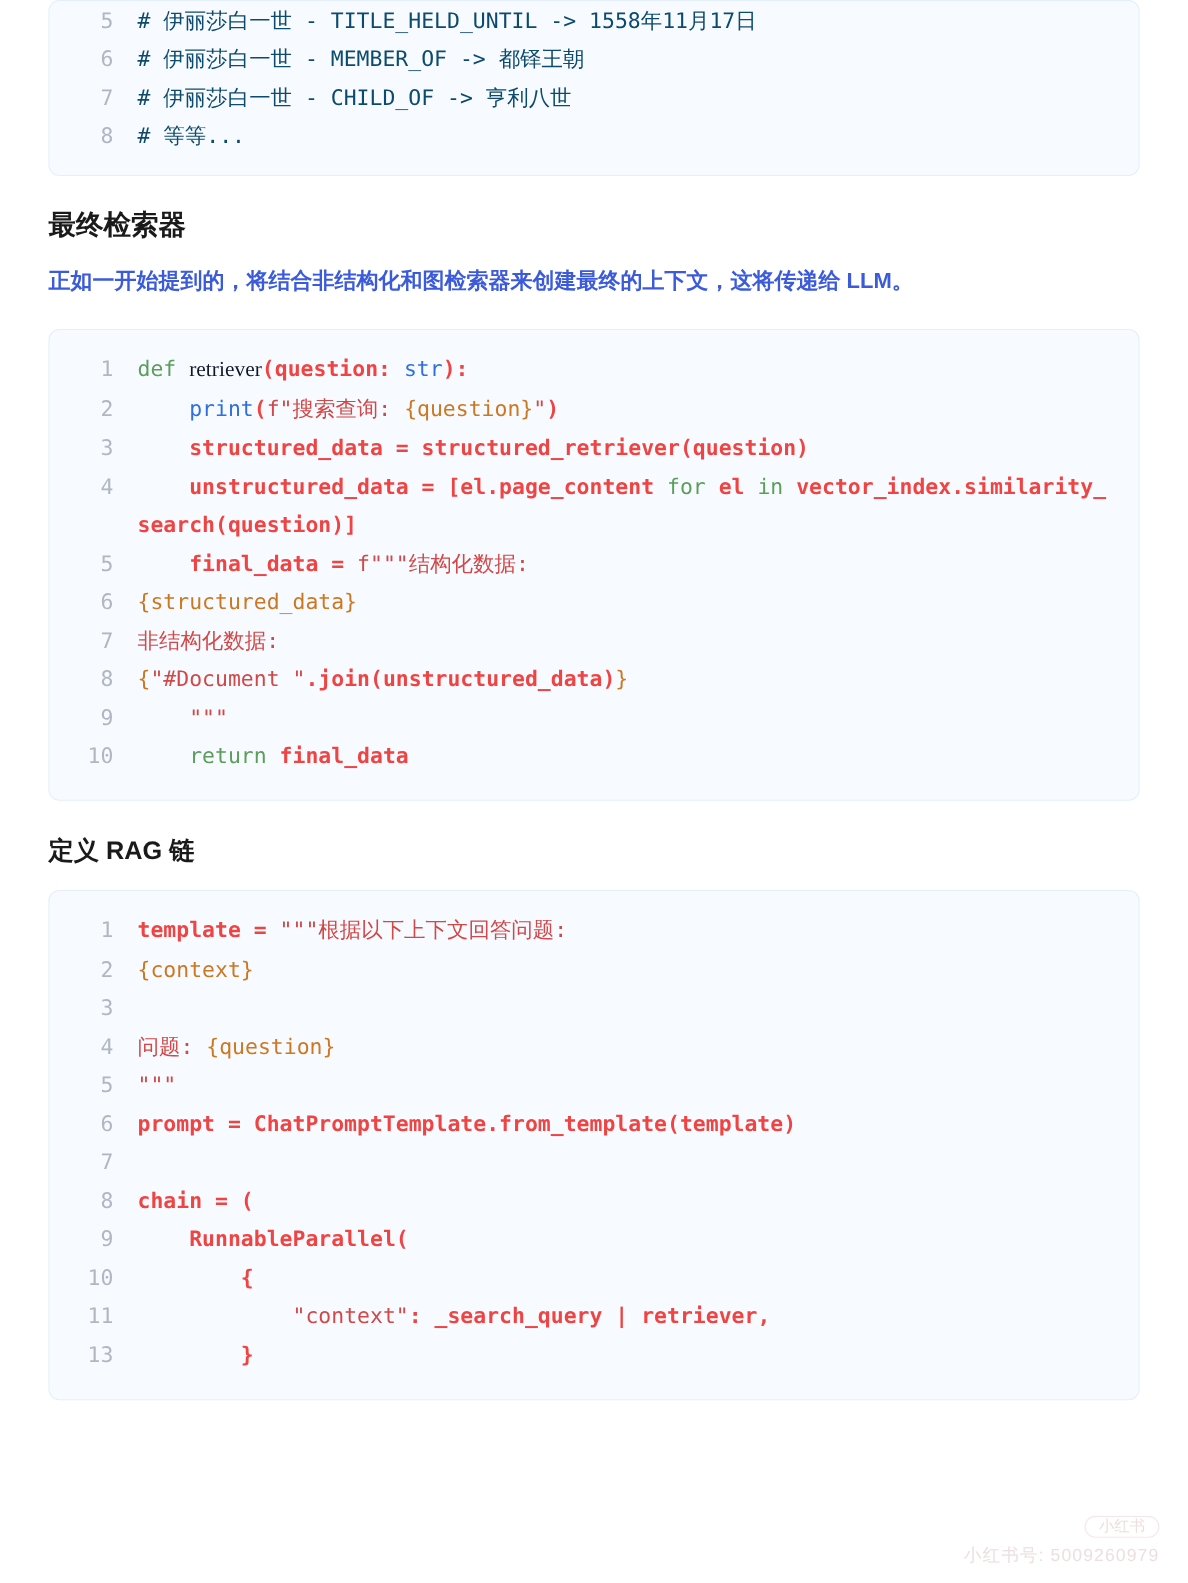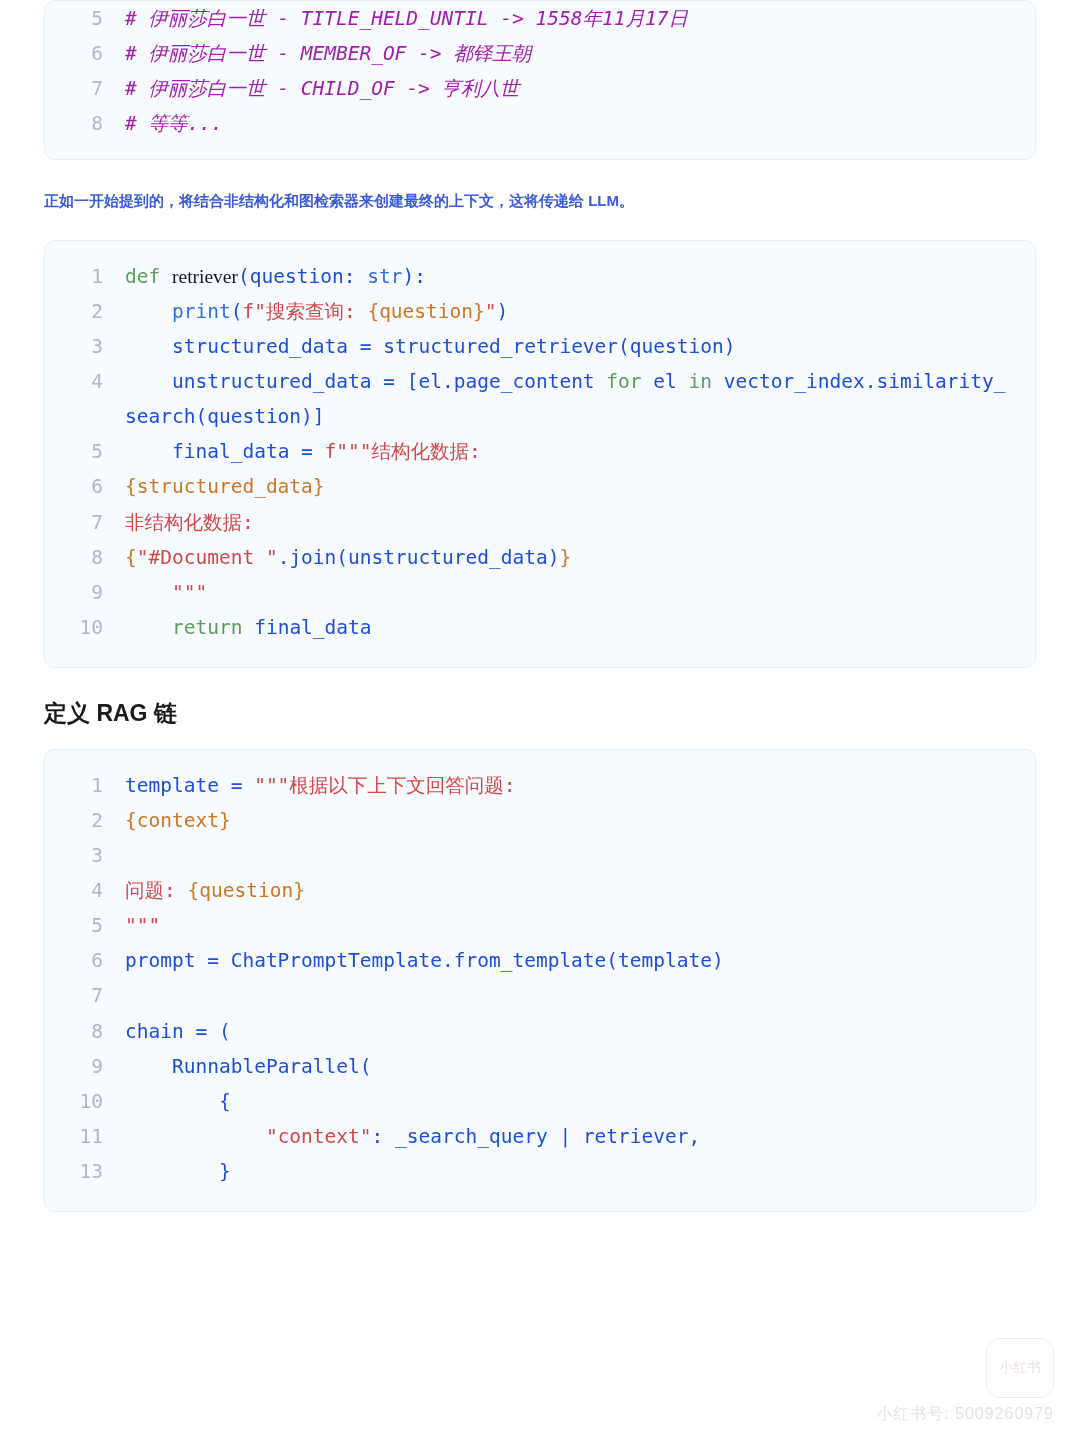--- a/index.html
+++ b/index.html
@@ -47,40 +47,40 @@
     margin-right: 22px;
     flex-shrink: 0;
     font-family: inherit;
     user-select: none;
   }
   .cc {
     white-space: pre-wrap;
     word-break: break-all;
     flex: 1;
   }
-  .tok-comment { color: #a21caf; font-style: italic; }
+  .tok-comment { color: #0c4a6e; }
   .tok-keyword { color: #5a9e5a; }
   .tok-def { color: #0f172a; font-family: Liberation Serif, serif; }
   .tok-builtin { color: #2f6fe0; }
   .tok-string { color: #d14848; }
   .tok-escape { color: #cc7722; text-align: right; }
-  .tok-default { color: #1d4ed8; }
+  .tok-default { color: #ef4444; font-weight: bold; }
   h2.section-title {
     font-size: 25px;
     font-weight: 700;
     color: #1a1a1a;
     margin: 10px 0 18px 0;
   }
   h2.section-title.big {
     font-size: 23px;
     margin: 30px 0 20px 0;
   }
   p.blue-desc {
     color: #3b5bdb;
-    font-size: 15px;
+    font-size: 20px;
     font-weight: 700;
     line-height: 1.7;
     margin: 0 0 26px 0;
   }
   p.body-text {
     color: #1a1a1a;
     font-size: 21px;
     font-weight: 700;
     line-height: 1.6;
     margin: 4px 0 8px 0;
@@ -89,21 +89,21 @@
     position: fixed;
     right: 26px;
     bottom: 14px;
     text-align: right;
     pointer-events: none;
   }
   .wm-badge {
     display: inline-block;
     border: 1px solid #f3e2e2;
     border-radius: 14px;
-    padding: 20px 12px;
+    padding: 0 12px;
     color: #e9d6d6;
     font-size: 14px;
     margin-bottom: 6px;
     opacity: 0.8;
   }
   .wm-line {
     color: #e8dada;
     font-size: 16px;
     letter-spacing: 1px;
     opacity: 0.85;
@@ -127,20 +127,21 @@
       <div class="code-line">
         <span class="ln">7</span>
         <span class="cc"><span class="tok-comment"># 伊丽莎白一世 - CHILD_OF -&gt; 亨利八世</span></span>
       </div>
       <div class="code-line">
         <span class="ln">8</span>
         <span class="cc"><span class="tok-comment"># 等等...</span></span>
       </div>
     </div>
 
+  <h2 class="section-title">最终检索器</h2>
   <p class="blue-desc">正如一开始提到的，将结合非结构化和图检索器来创建最终的上下文，这将传递给 LLM。</p>
 
   <div class="code-block tall">
       <div class="code-line">
         <span class="ln">1</span>
         <span class="cc"><span class="tok-keyword">def</span><span class="tok-default"> </span><span class="tok-def">retriever</span><span class="tok-default">(question: </span><span class="tok-builtin">str</span><span class="tok-default">):</span></span>
       </div>
       <div class="code-line">
         <span class="ln">2</span>
         <span class="cc"><span class="tok-default">    </span><span class="tok-builtin">print</span><span class="tok-default">(</span><span class="tok-string">f"搜索查询: </span><span class="tok-escape">{question}</span><span class="tok-string">"</span><span class="tok-default">)</span></span>

